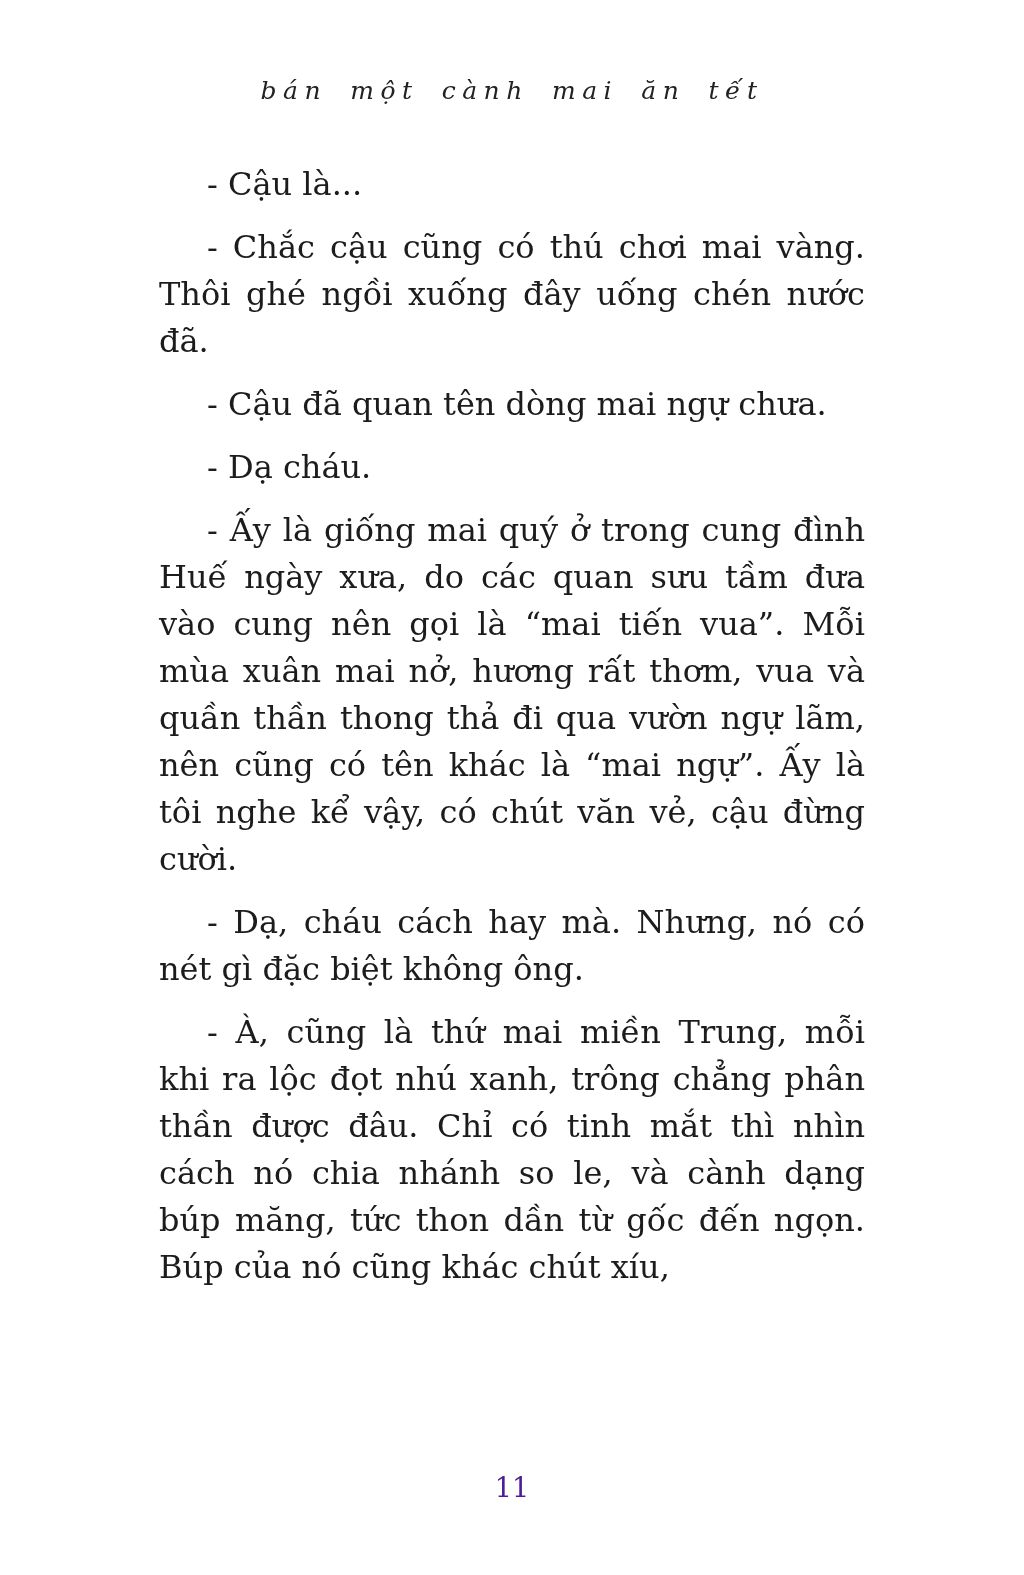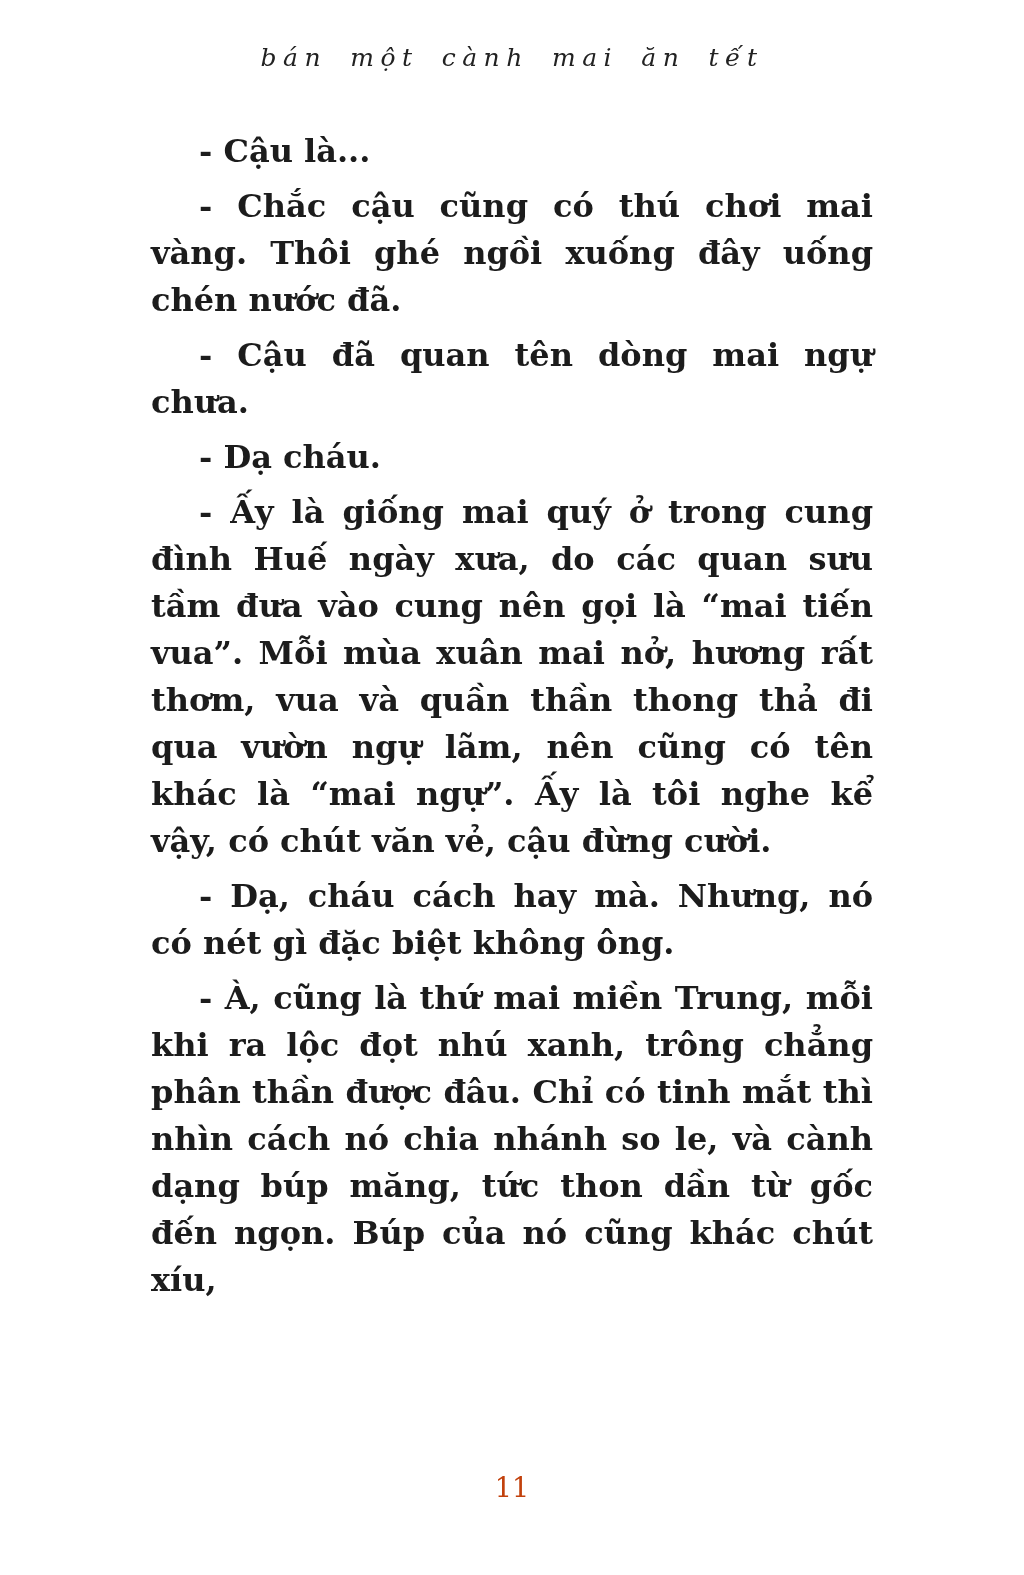--- a/index.html
+++ b/index.html
@@ -12,48 +12,47 @@
     width: 1024px;
     height: 1575px;
     margin: 0 auto;
     background: #ffffff;
     box-sizing: border-box;
     overflow: hidden;
     font-family: "DejaVu Serif", "Liberation Serif", serif;
     color: #1c1c1c;
   }
   .running-header {
-    margin-top: 43px;
+    margin-top: 76px;
     text-align: center;
     font-style: italic;
     font-size: 25px;
     letter-spacing: 0.26em;
     word-spacing: 0.35em;
     color: #222222;
   }
   .text-body {
     margin: 56px 143px 0 143px; 
     font-size: 32px;
     line-height: 47px;
     text-align: justify;
   }
   .text-body p {
-    margin: 8px;
+    margin: 16px;
     padding: 0;
     text-indent: 48px;
-    font-weight: bold;
   }
   .page-number {
     position: absolute;
     left: 0;
     right: 0;
     top: 1472px;
     text-align: center;
     font-size: 27px;
-    color: #c2410c;
+    color: #4c1d95;
   }
 </style>
 </head>
 <body>
 
 <div class="page">
   <div class="running-header">bán một cành mai ăn tết</div>
 
   <div class="text-body">
 

